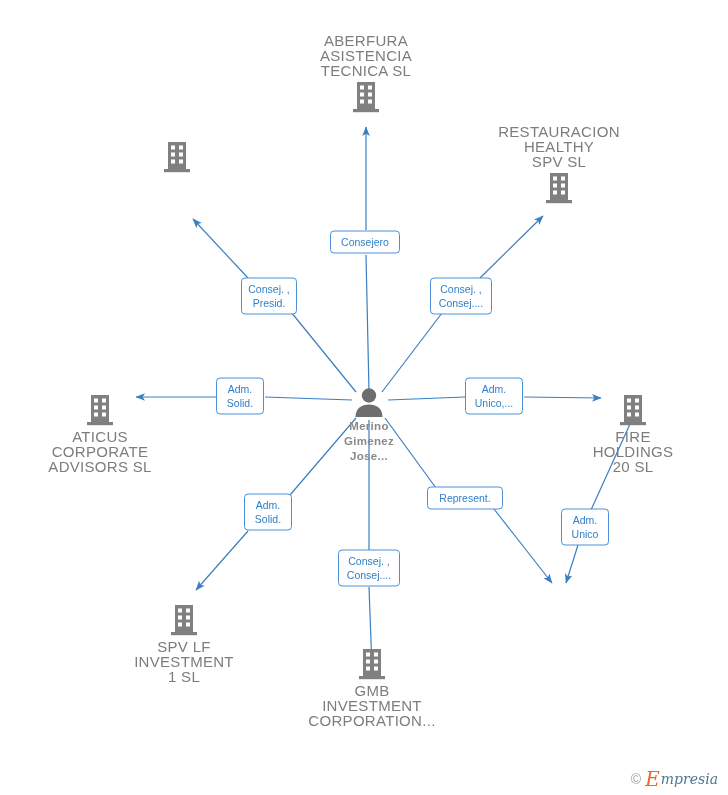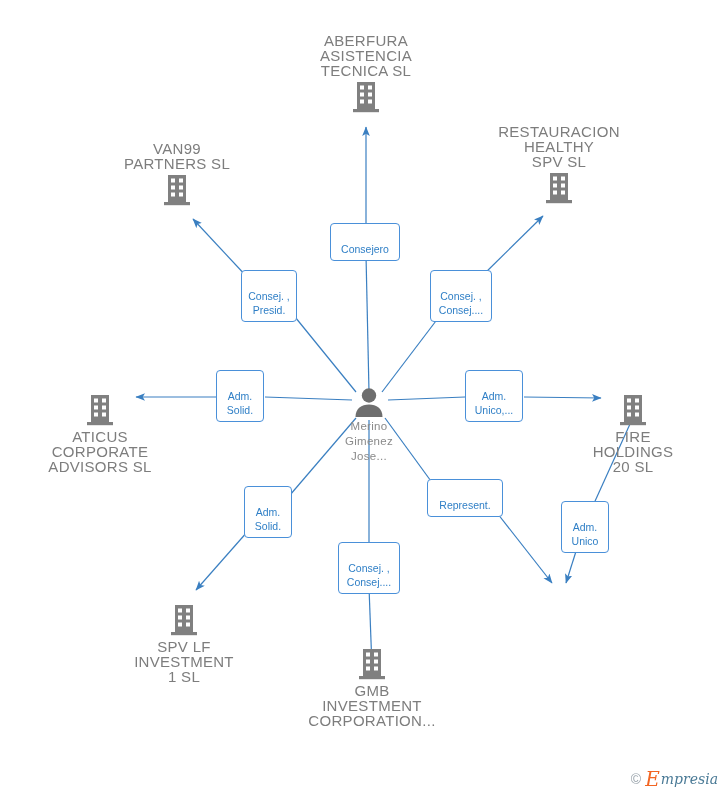--- a/index.html
+++ b/index.html
@@ -57,21 +57,21 @@
   .edge-label {
     position: absolute;
     box-sizing: border-box;
     background: #ffffff;
     border: 1px solid #4a90d9;
     border-radius: 4px;
     color: #2f7fc6;
     font-size: 10.5px;
     line-height: 14px;
     text-align: center;
-    padding: 18px 6px 4px 6px;
+    padding: 3px 6px 4px 6px;
     white-space: pre-line;
     transform: translate(-50%, -50%);
   }
   .watermark {
     position: absolute;
     right: 10px;
     bottom: 6px;
     display: flex;
     align-items: center;
     gap: 4px;
@@ -167,22 +167,20 @@
         <rect x="16" y="4.5" width="4" height="4" fill="#ffffff"></rect>
         <rect x="8" y="11.5" width="4" height="4" fill="#ffffff"></rect>
         <rect x="16" y="11.5" width="4" height="4" fill="#ffffff"></rect>
         <rect x="8" y="18.5" width="4" height="4" fill="#ffffff"></rect>
         <rect x="16" y="18.5" width="4" height="4" fill="#ffffff"></rect>
       </svg>
     </span>
   </div>
 
   <div class="node label-above" style="left:177px; top:141px;">
-    <span class="node-label">VAN99
-PARTNERS  SL</span>
     <span class="node-icon">
       <svg width="28" height="32" viewBox="0 0 28 32">
         <rect x="5" y="1" width="18" height="27" fill="#808080"></rect>
         <rect x="1" y="28" width="26" height="3.2" fill="#808080"></rect>
         <rect x="8" y="4.5" width="4" height="4" fill="#ffffff"></rect>
         <rect x="16" y="4.5" width="4" height="4" fill="#ffffff"></rect>
         <rect x="8" y="11.5" width="4" height="4" fill="#ffffff"></rect>
         <rect x="16" y="11.5" width="4" height="4" fill="#ffffff"></rect>
         <rect x="8" y="18.5" width="4" height="4" fill="#ffffff"></rect>
         <rect x="16" y="18.5" width="4" height="4" fill="#ffffff"></rect>
@@ -274,21 +272,21 @@
         <rect x="8" y="18.5" width="4" height="4" fill="#ffffff"></rect>
         <rect x="16" y="18.5" width="4" height="4" fill="#ffffff"></rect>
       </svg>
     </span>
     <span class="node-label">GMB
 INVESTMENT
 CORPORATION...</span>
   </div>
 
 
-  <div class="node label-below" style="left:369px; top:387px;">
+  <div class="node label-below" style="left:369px; top:387px;font-weight:bold;">
     <span class="node-icon">
       <svg width="34" height="30" viewBox="0 0 34 30">
         <circle cx="17" cy="8.5" r="7.2" fill="#6e6e6e"></circle>
         <path d="M3.5,30 C3.5,21.5 9.5,17.5 17,17.5 C24.5,17.5 30.5,21.5 30.5,30 Z" fill="#6e6e6e"></path>
       </svg>
     </span>
     <span class="person-label">Merino
 Gimenez
 Jose...</span>
   </div>

